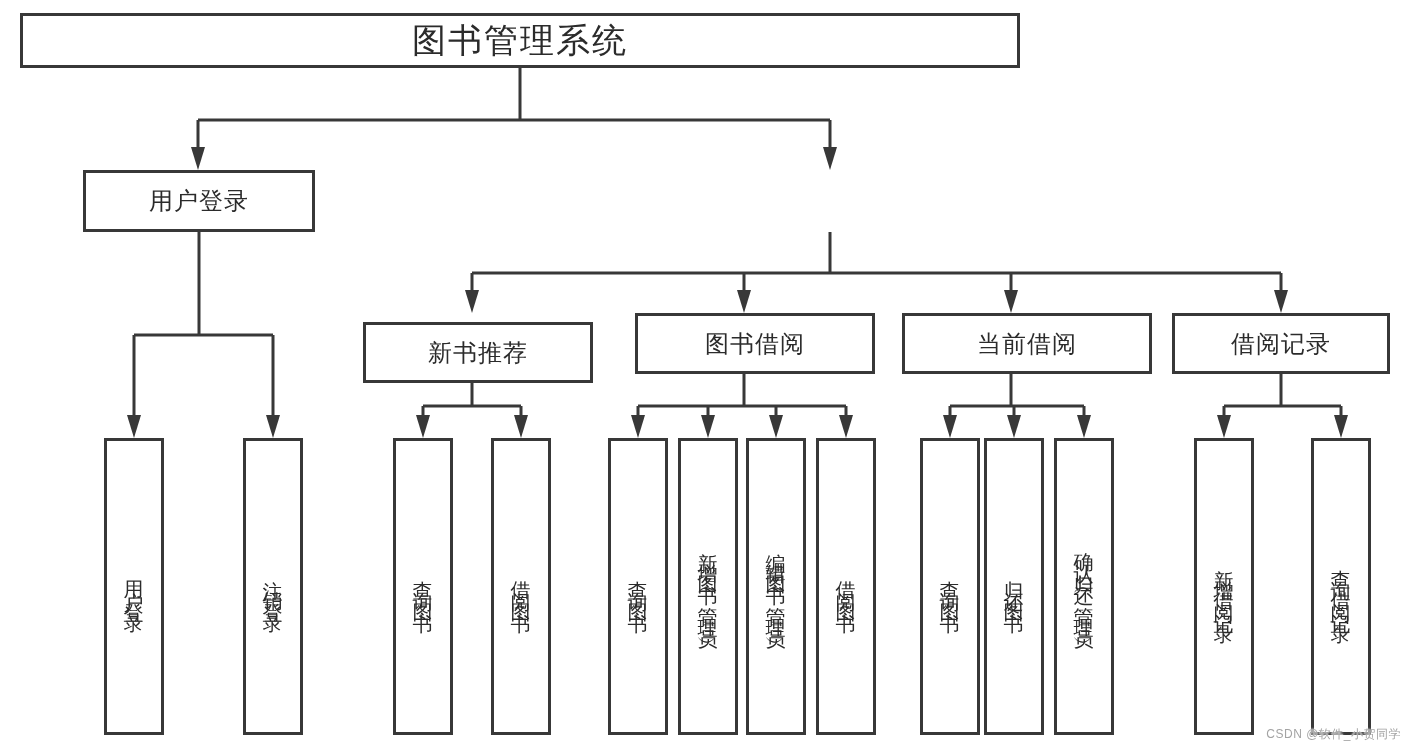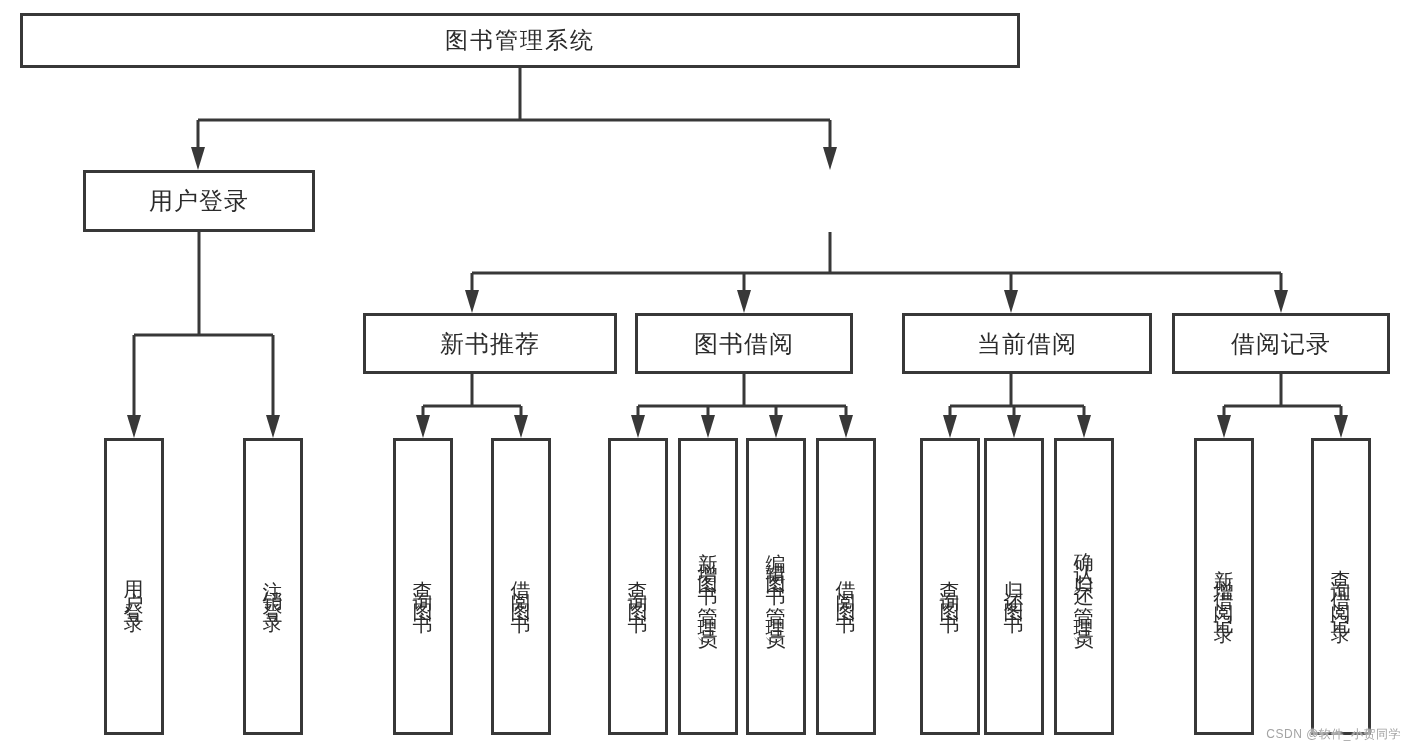--- a/index.html
+++ b/index.html
@@ -11,21 +11,21 @@
     overflow:hidden;
   }
   .connectors { position:absolute; left:0; top:0; width:1405px; height:747px; }
   .box {
     position:absolute; box-sizing:border-box;
     border:3px solid var(--line,#383838);
     background:#fff;
     display:flex; align-items:center; justify-content:center;
     text-align:center;
   }
-  .box--root { font-size:23px; letter-spacing:2px; }
+  .box--root { font-size:34px; letter-spacing:2px; }
   .box--h    { font-size:24px; letter-spacing:1px; }
   .box--v    { font-size:20px; }
   .box--v .vtext {
     writing-mode:vertical-rl;
     text-orientation:mixed;
     letter-spacing:11px;
     line-height:1;
     white-space:nowrap;
   }
   .watermark {
@@ -75,24 +75,24 @@
   </svg>
 
   <div class="box box--root" style="left:20px;top:13px;width:1000px;height:55px">
     <span>图书管理系统</span>
   </div>
 
   <div class="box box--h" style="left:83px;top:170px;width:232px;height:62px">
     <span>用户登录</span>
   </div>
 
-  <div class="box box--h" style="left:363px;top:313px;width:254px;height:61px">
+  <div class="box box--h" style="left:363px;top:322px;width:230px;height:61px">
     <span>新书推荐</span>
   </div>
-  <div class="box box--h" style="left:635px;top:313px;width:218px;height:61px">
+  <div class="box box--h" style="left:635px;top:313px;width:240px;height:61px">
     <span>图书借阅</span>
   </div>
   <div class="box box--h" style="left:902px;top:313px;width:250px;height:61px">
     <span>当前借阅</span>
   </div>
   <div class="box box--h" style="left:1172px;top:313px;width:218px;height:61px">
     <span>借阅记录</span>
   </div>
 
   <div class="box box--v" style="left:104px;top:438px;width:60px;height:297px">

